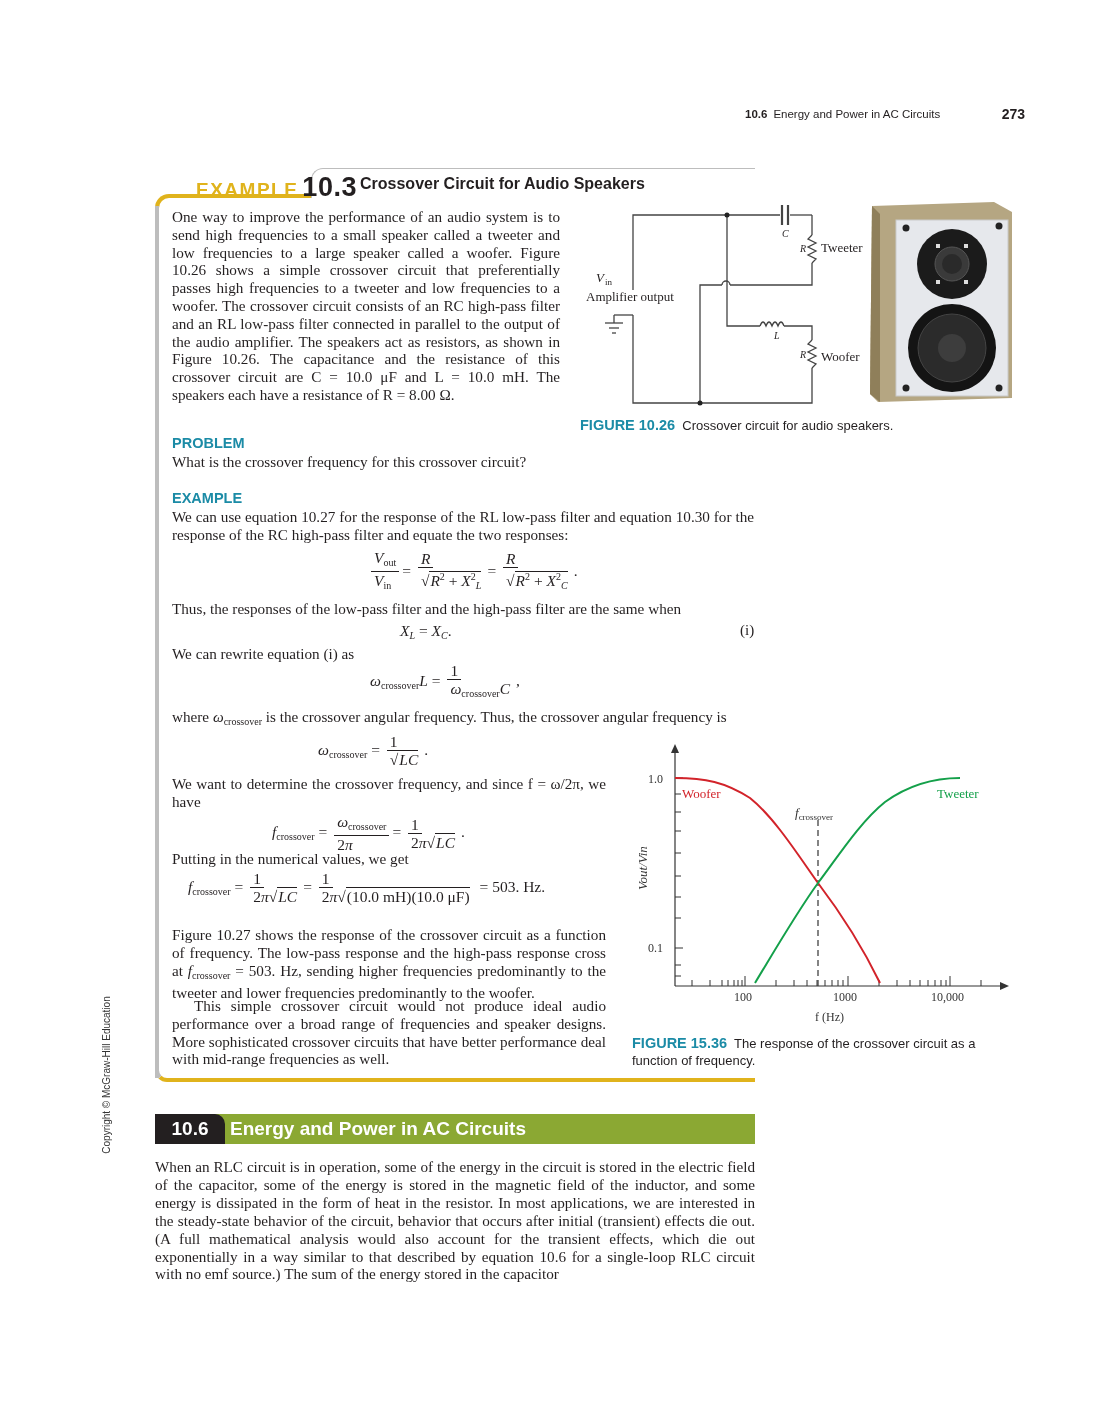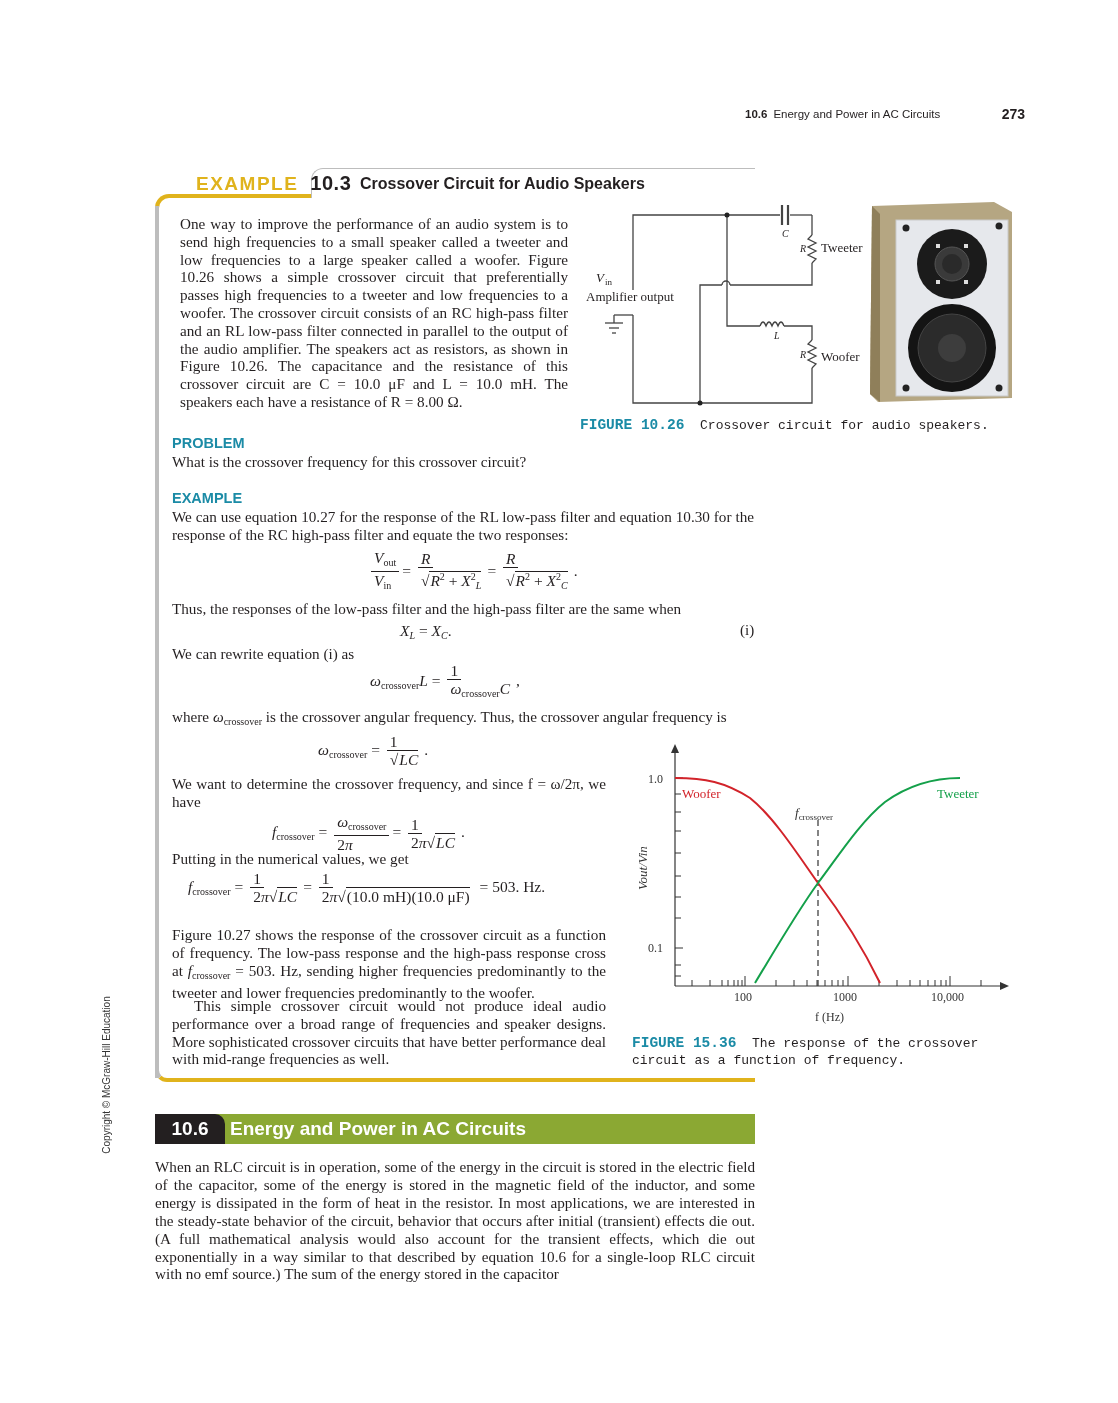--- a/index.html
+++ b/index.html
@@ -14,29 +14,29 @@
   #run-head .num { font-weight: bold; }
   #run-head .title { margin-left: 6px; }
   #run-head .page { position: absolute; right: 0; top: -2px; font-weight: bold; font-size: 14px; }
 
   
   #copyright { left: 106px; top: 1075px; transform: translate(-50%,-50%) rotate(-90deg); font-size: 10px; white-space: nowrap; color: #333; }
 
   
   #ex-head { left: 168px; top: 172px; font-size: 19px; font-weight: bold; letter-spacing: 0.5px; }
   #ex-head .word { color: #e0b31c; letter-spacing: 1.5px; margin-left: 28px; }
-  #ex-head .numb { color: #231f20; margin-left: 12px; font-size: 20px; }
+  #ex-head .numb { color: #231f20; margin-left: 4px; font-size: 27px; }
   #ex-tab { left: 311px; top: 168px; width: 444px; height: 30px; border-top: 1.5px solid #bdbdbd; border-left: 1.5px solid #bdbdbd; border-top-left-radius: 12px; }
   #ex-title { left: 330px; top: 175px; font-size: 16px; font-weight: bold; color: #231f20; margin-left: 30px; }
   #ex-swoosh { left: 155px; top: 194px; width: 156px; height: 14px; border-top: 4px solid #e0b31c; border-left: 4px solid #e0b31c; border-top-left-radius: 14px; }
   #ex-border-left { left: 155px; top: 206px; width: 4px; height: 872px; background: #bdbdbd; }
   #ex-bottom { left: 155px; top: 1070px; width: 600px; height: 12px; border-bottom: 4px solid #e0b31c; border-left: 4px solid #bdbdbd; border-bottom-left-radius: 12px; }
 
   .para { font-size: 15.2px; line-height: 17.8px; text-align: justify; }
-  #intro { left: 172px; top: 215px; width: 388px; margin-left: 8px; }
+  #intro { left: 172px; top: 208px; width: 388px; }
   .head-blue { font-family: "Liberation Sans", sans-serif; font-weight: bold; color: #1b8ba6; font-size: 14.5px; }
   #problem-head { left: 172px; top: 435px; }
   #problem-text { left: 172px; top: 453px; width: 420px; }
   #solution-head { left: 172px; top: 490px; }
   #solution-text { left: 172px; top: 508px; width: 582px; }
   #thus-text { left: 172px; top: 600px; width: 582px; }
   #rewrite-text { left: 172px; top: 645px; }
   #where-text { left: 172px; top: 708px; width: 582px; white-space: nowrap; }
   #want-text { left: 172px; top: 775px; width: 434px; }
   #putting-text { left: 172px; top: 850px; }
@@ -56,21 +56,21 @@
   #eq-i { left: 400px; top: 622px; }
   #eq-i-label { left: 740px; top: 622px; font-size: 15px; }
   #eq2 { left: 370px; top: 662px; }
   #eq3 { left: 318px; top: 733px; }
   #eq4 { left: 272px; top: 813px; }
   #eq5 { left: 188px; top: 870px; }
 
   
   #circuit { left: 580px; top: 195px; }
   #speaker { left: 866px; top: 198px; }
-  .cap { font-family: Liberation Mono, monospace; font-size: 13px; }
+  .cap { font-family: Liberation Sans, sans-serif; font-size: 13px; }
   .cap b { color: #1b8ba6; font-size: 14.5px; }
   #cap26 { left: 580px; top: 417px; }
   #cap27 { left: 632px; top: 1035px; width: 375px; line-height: 17px; }
 
   
   #chart { left: 615px; top: 740px; }
 
   
   #sec-bar { left: 155px; top: 1114px; width: 600px; height: 30px; background: #8ba833; }
   #sec-num { left: 155px; top: 1114px; width: 70px; height: 30px; background: #231f20; color: #fff; font-weight: bold; font-size: 19px; line-height: 30px; text-align: center; border-top-right-radius: 10px; }

